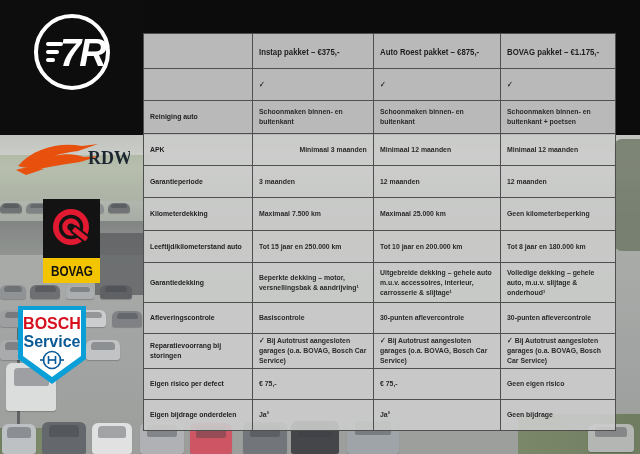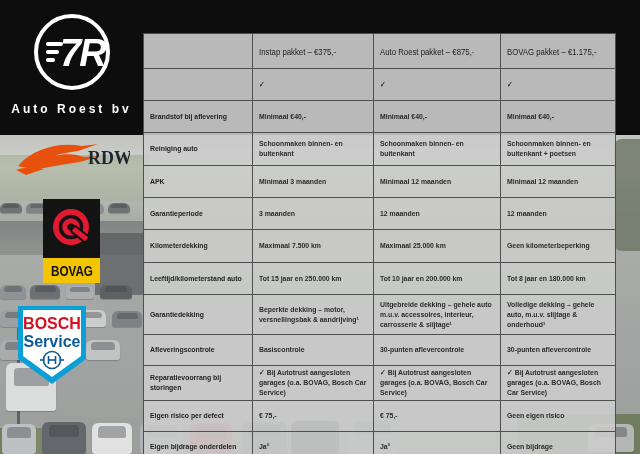--- a/index.html
+++ b/index.html
@@ -29,21 +29,21 @@
   .rdw{left:14px;top:138px;width:116px;height:44px;}
   .bovag{left:43px;top:199px;width:57px;height:84px;background:#131313;display:flex;flex-direction:column;}
   .bovag .emblem{flex:1;display:flex;align-items:center;justify-content:center;}
   .bovag .band{height:25px;background:#f2c500;display:flex;align-items:center;justify-content:center;}
   .bovag .band span{display:inline-block;transform:scaleX(.78);font-weight:bold;font-size:15px;color:#111;letter-spacing:0;}
   .bosch{left:16px;top:305px;width:72px;height:80px;}
   
   table.pkg{position:absolute;left:143px;top:33px;width:472px;border-collapse:collapse;z-index:4;table-layout:fixed;}
   table.pkg td,table.pkg th{border:1px solid #4f4f4f;background:rgba(203,204,203,.9);
       padding:2px 6px;vertical-align:middle;text-align:left;color:#2a2a2a;}
-  table.pkg th{font-size:9.5px;font-weight:normal;color:#1c1c1c;}
+  table.pkg th{font-size:9.5px;font-weight:bold;color:#1c1c1c;}
   table.pkg td{font-size:8px;font-weight:bold;line-height:1.25;}
   td .sq{display:inline-block;transform:scaleX(.86);transform-origin:0 50%;width:116%;}
   th .sqh{display:inline-block;transform:scaleX(.82);transform-origin:0 50%;width:122%;white-space:nowrap;}
   td.lbl .sq{color:#222;}
 </style>
 </head>
 <body>
 
 <div class="stage">
 
@@ -139,21 +139,20 @@
   </div>
 
   <div class="brandbox">
     <svg width="143" height="100" viewBox="0 0 143 100">
       <circle cx="72" cy="52" r="36" fill="none" stroke="#ffffff" stroke-width="4"></circle>
       <rect x="46" y="42" width="17" height="4" rx="2" fill="#fff"></rect>
       <rect x="46" y="50" width="13" height="4" rx="2" fill="#fff"></rect>
       <rect x="46" y="58" width="9" height="4" rx="2" fill="#fff"></rect>
       <text x="60" y="66" font-family="Liberation Sans, sans-serif" font-style="italic" font-weight="bold" font-size="38" fill="#ffffff" letter-spacing="-2">7R</text>
     </svg>
-    <div class="company">Auto Roest bv</div>
   </div>
 
   <div class="logo rdw">
     <svg width="116" height="44" viewBox="0 0 116 44">
       <path d="M4 28 C 20 10, 45 4, 68 8 L 84 6 L 64 13 C 54 14, 46 16, 40 18 C 52 15, 62 16, 70 19 L 86 18 L 66 24 C 52 26, 40 28, 30 30 C 20 31, 10 30, 4 28 Z" fill="#e8500e"></path>
       <path d="M2 32 C 12 29, 22 29, 30 31 L 12 37 Z" fill="#e8500e"></path>
       <text x="74" y="26" font-family="Liberation Serif, serif" font-weight="bold" font-size="18" fill="#1c2630">RDW</text>
     </svg>
   </div>
 
@@ -206,34 +205,28 @@
         </tr>
       </thead>
     <tbody id="tbl-body">
         <tr>
           <td class="lbl" style="height: 27px;"><span class="sq"></span></td>
           <td style="height: 27px;"><span class="sq">✓</span></td>
           <td style="height: 27px;"><span class="sq">✓</span></td>
           <td style="height: 27px;"><span class="sq">✓</span></td>
         </tr>
         <tr>
-          <td class="lbl" style="height: 27px;"><span class="sq">Brandstof bij aflevering</span></td>
-          <td style="height: 27px;"><span class="sq">Minimaal €40,-</span></td>
-          <td style="height: 27px;"><span class="sq">Minimaal €40,-</span></td>
-          <td style="height: 27px;"><span class="sq">Minimaal €40,-</span></td>
-        </tr>
-        <tr>
           <td class="lbl" style="height: 28px;"><span class="sq">Reiniging auto</span></td>
           <td style="height: 28px;"><span class="sq">Schoonmaken binnen- en buitenkant</span></td>
           <td style="height: 28px;"><span class="sq">Schoonmaken binnen- en buitenkant</span></td>
           <td style="height: 28px;"><span class="sq">Schoonmaken binnen- en buitenkant + poetsen</span></td>
         </tr>
         <tr>
           <td class="lbl" style="height: 27px;"><span class="sq">APK</span></td>
-          <td style="height: 27px;"><span class="sq">Minimaal 3 maanden</span></td>
+          <td style="height: 27px; text-align: right;"><span class="sq">Minimaal 3 maanden</span></td>
           <td style="height: 27px;"><span class="sq">Minimaal 12 maanden</span></td>
           <td style="height: 27px;"><span class="sq">Minimaal 12 maanden</span></td>
         </tr>
         <tr>
           <td class="lbl" style="height: 27px;"><span class="sq">Garantieperiode</span></td>
           <td style="height: 27px;"><span class="sq">3 maanden</span></td>
           <td style="height: 27px;"><span class="sq">12 maanden</span></td>
           <td style="height: 27px;"><span class="sq">12 maanden</span></td>
         </tr>
         <tr>

